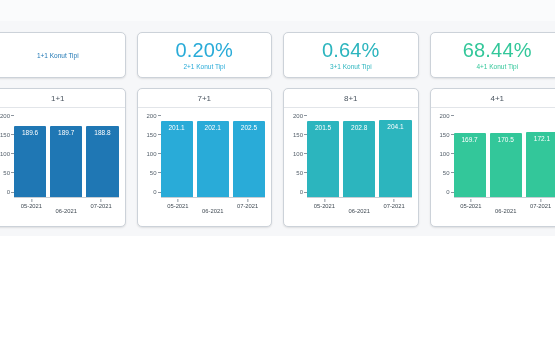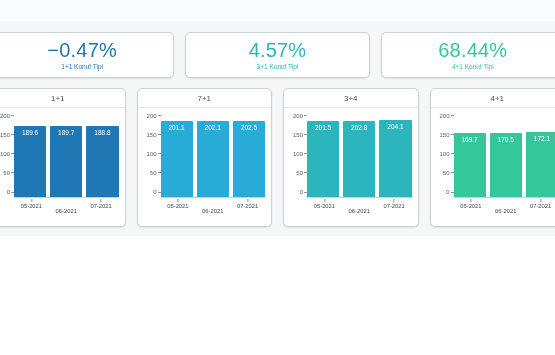--- a/index.html
+++ b/index.html
@@ -193,25 +193,28 @@
   .xtick.row2 { top: 10px; }
 </style>
 </head>
 <body>
 
 <div class="app-bg"></div>
 <div class="top-strip"></div>
 
 <div class="kpi-row" id="kpiRow">
     <div class="kpi-card">
-      <div class="kpi-value" style="color: rgb(31, 119, 180);">−0.47%</div>
       <div class="kpi-label" style="color: rgb(31, 119, 180);">1+1 Konut Tipi</div>
     </div>
     <div class="kpi-card">
-      <div class="kpi-value" style="color: rgb(44, 181, 190);">4.57%</div>
+      <div class="kpi-value" style="color: rgb(41, 171, 216);">0.20%</div>
+      <div class="kpi-label" style="color: rgb(41, 171, 216);">2+1 Konut Tipi</div>
+    </div>
+    <div class="kpi-card">
+      <div class="kpi-value" style="color: rgb(44, 181, 190);">0.64%</div>
       <div class="kpi-label" style="color: rgb(44, 181, 190);">3+1 Konut Tipi</div>
     </div>
     <div class="kpi-card">
       <div class="kpi-value" style="color: rgb(51, 199, 154);">68.44%</div>
       <div class="kpi-label" style="color: rgb(51, 199, 154);">4+1 Konut Tipi</div>
     </div>
   </div>
 
 <div class="chart-row" id="chartRow">
     <div class="chart-card">
@@ -300,21 +303,21 @@
         </div>
         <div class="baseline"></div>
         <div class="xticks">
           <div class="xtick row1" style="left: 16.6667%;"><span class="tickmark"></span><span>05-2021</span></div>
           <div class="xtick row2" style="left: 50%;"><span>06-2021</span></div>
           <div class="xtick row1" style="left: 83.3333%;"><span class="tickmark"></span><span>07-2021</span></div>
         </div>
       </div>
     </div>
     <div class="chart-card">
-      <div class="chart-header">3+4</div>
+      <div class="chart-header">8+1</div>
       <div class="chart-body">
         <div class="axis-labels">
           <div class="ytick" style="bottom: 0%;">
             <span class="tnum">0</span>
             <span class="tdash"></span>
           </div>
           <div class="ytick" style="bottom: 23.8095%;">
             <span class="tnum">50</span>
             <span class="tdash"></span>
           </div>

